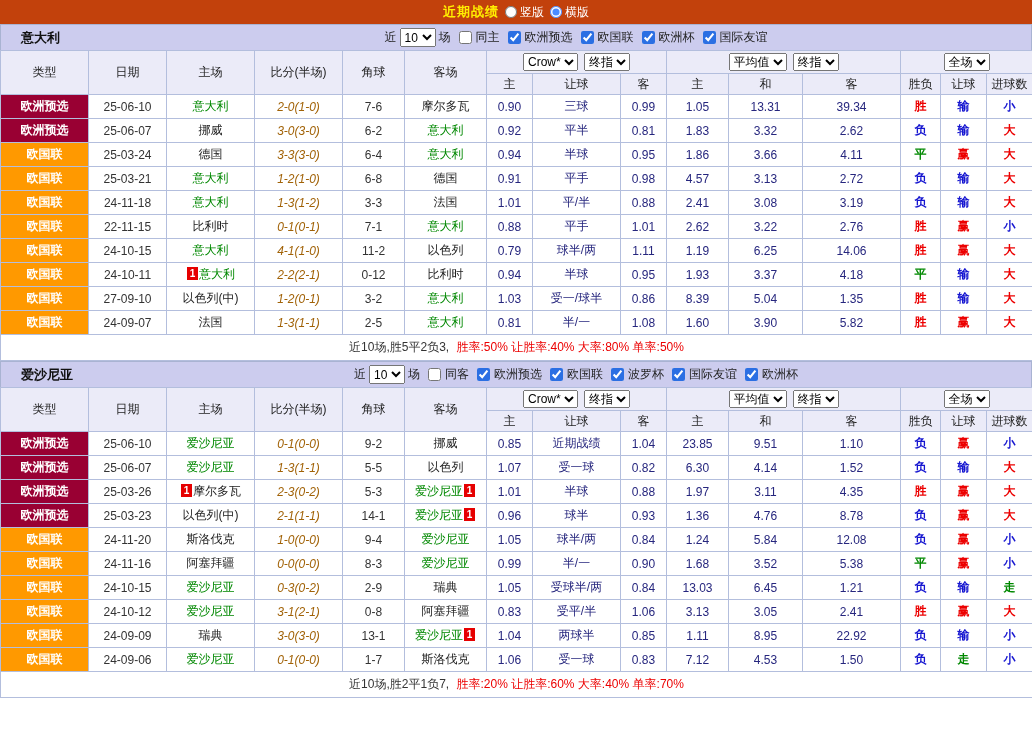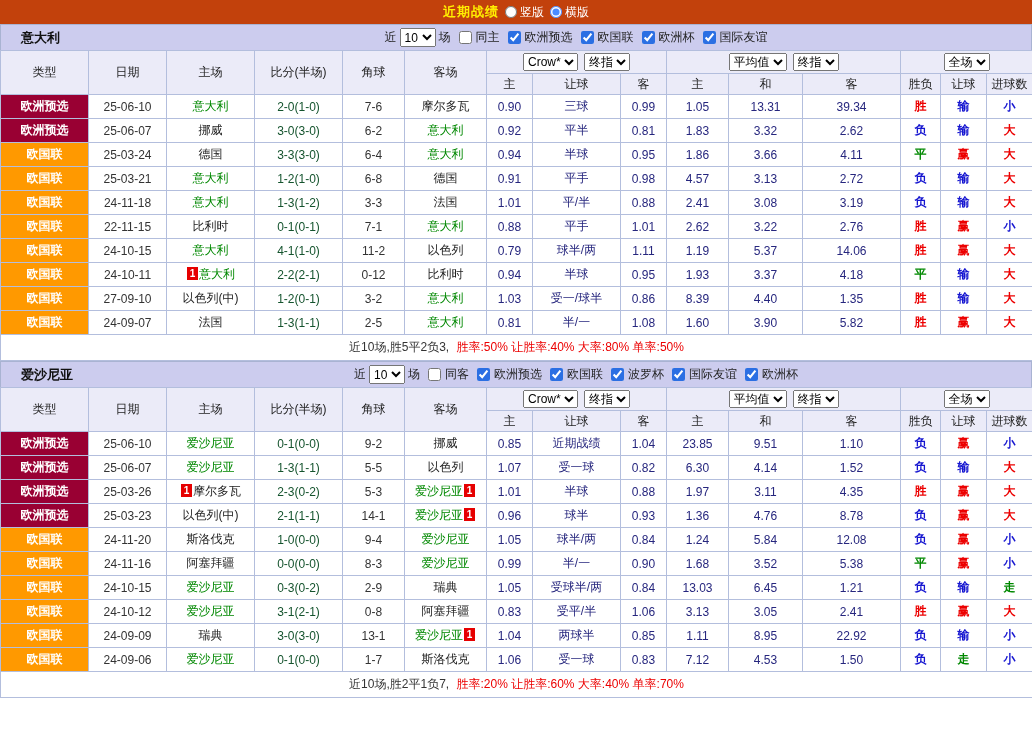--- a/index.html
+++ b/index.html
@@ -43,21 +43,21 @@
     white-space:nowrap; overflow:hidden;
   }
   thead th { background:#ebebf8; font-weight:normal; height:23px; color:#222; }
   thead tr.sub th { height:21px; }
   thead select { font-size:12px; height:18px; margin:0 3px; }
   tbody td { height:24px; background:#ffffff; }
   td.comp { color:#ffffff; font-weight:bold; }
   td.comp.q { background:#990033; }
   td.comp.n { background:#ff9900; }
   td.date { color:#333333; }
-  td.score { color:#14532d; }
+  td.score { color:#a16207;font-style:italic; }
   td.corner { color:#333333; }
   td.odds { color:#26267e; }
   td.res { font-weight:bold; }
   .team { color:#222222; }
   .team.focus { color:#008800; }
   .red1 {
     display:inline-block; background:#e60000; color:#ffffff;
     font-size:10px; font-weight:bold;
     width:11px; height:13px; line-height:13px;
     vertical-align:1px; margin:0 1px; text-align:center;
@@ -250,21 +250,21 @@
             <td class="comp n">欧国联</td>
             <td class="date">24-10-15</td>
             <td class="team-cell"><span class="team focus">意大利</span></td>
             <td class="score">4-1(1-0)</td>
             <td class="corner">11-2</td>
             <td class="team-cell"><span class="team">以色列</span></td>
             <td class="odds">0.79</td>
             <td class="odds">球半/两</td>
             <td class="odds">1.11</td>
             <td class="odds">1.19</td>
-            <td class="odds">5.37</td>
+            <td class="odds">6.25</td>
             <td class="odds">14.06</td>
             <td class="res" style="color: rgb(236, 0, 0);">胜</td>
             <td class="res" style="color: rgb(236, 0, 0);">赢</td>
             <td class="res" style="color: rgb(236, 0, 0);">大</td>
           </tr>
           <tr>
             <td class="comp n">欧国联</td>
             <td class="date">24-10-11</td>
             <td class="team-cell"><span class="red1">1</span><span class="team focus">意大利</span></td>
             <td class="score">2-2(2-1)</td>
@@ -284,21 +284,21 @@
             <td class="comp n">欧国联</td>
             <td class="date">27-09-10</td>
             <td class="team-cell"><span class="team">以色列(中)</span></td>
             <td class="score">1-2(0-1)</td>
             <td class="corner">3-2</td>
             <td class="team-cell"><span class="team focus">意大利</span></td>
             <td class="odds">1.03</td>
             <td class="odds">受一/球半</td>
             <td class="odds">0.86</td>
             <td class="odds">8.39</td>
-            <td class="odds">4.40</td>
+            <td class="odds">5.04</td>
             <td class="odds">1.35</td>
             <td class="res" style="color: rgb(236, 0, 0);">胜</td>
             <td class="res" style="color: rgb(21, 21, 208);">输</td>
             <td class="res" style="color: rgb(236, 0, 0);">大</td>
           </tr>
           <tr>
             <td class="comp n">欧国联</td>
             <td class="date">24-09-07</td>
             <td class="team-cell"><span class="team">法国</span></td>
             <td class="score">1-3(1-1)</td>

